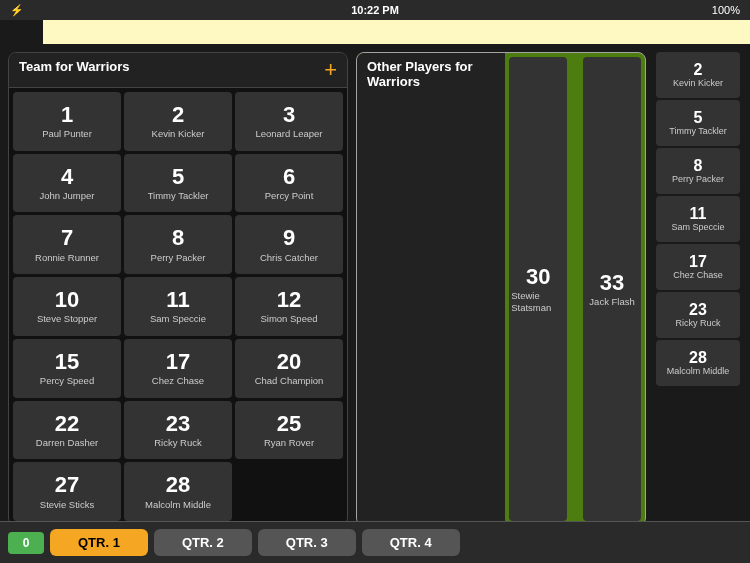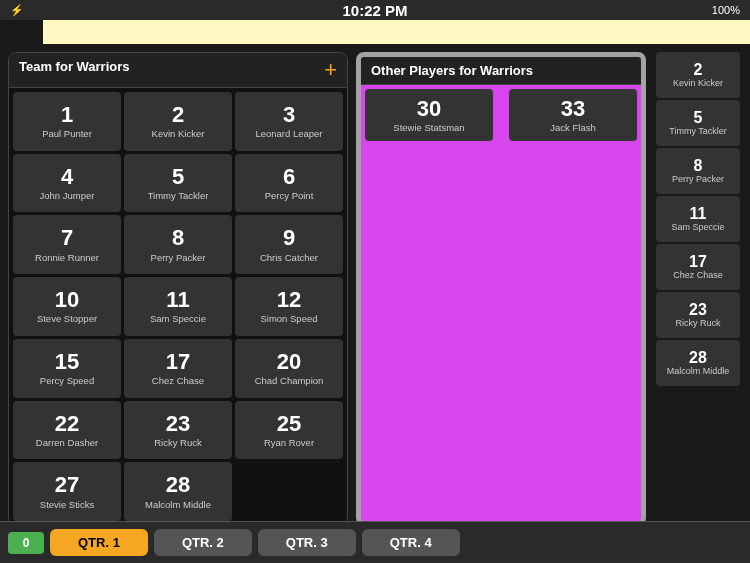--- a/index.html
+++ b/index.html
@@ -16,21 +16,21 @@
     .status-bar {
       width: 100%;
       height: 20px;
       background: #2a2a2a;
       display: flex;
       align-items: center;
       justify-content: center;
       position: relative;
     }
     .status-bar-time {
-      font-size: 15px;
+      font-size: 11px;
       color: #fff;
       font-weight: 600;
     }
     .status-bar-right {
       position: absolute;
       right: 10px;
       font-size: 11px;
       color: #fff;
     }
     .status-bar-left {
@@ -125,26 +125,26 @@
       font-size: 9.5px;
       color: #ccc;
       text-align: left;
       line-height: 1.2;
       margin-top: 1px;
     }
 
     
     .other-panel {
       flex: 0 0 290px;
-      background: #d946ef;
+      background: #4d7c0f;
       border-radius: 8px;
-      border: 5px solid #a3a3a3;
+      border: 1px solid #a3a3a3;
       overflow: hidden;
       display: flex;
-      flex-direction: column;
+      flex-direction: row;
     }
     .other-grid {
       display: grid;
       grid-template-columns: repeat(2, 1fr);
       gap: 16px;
       padding: 4px;
     }
 
     
     .side-panel {

